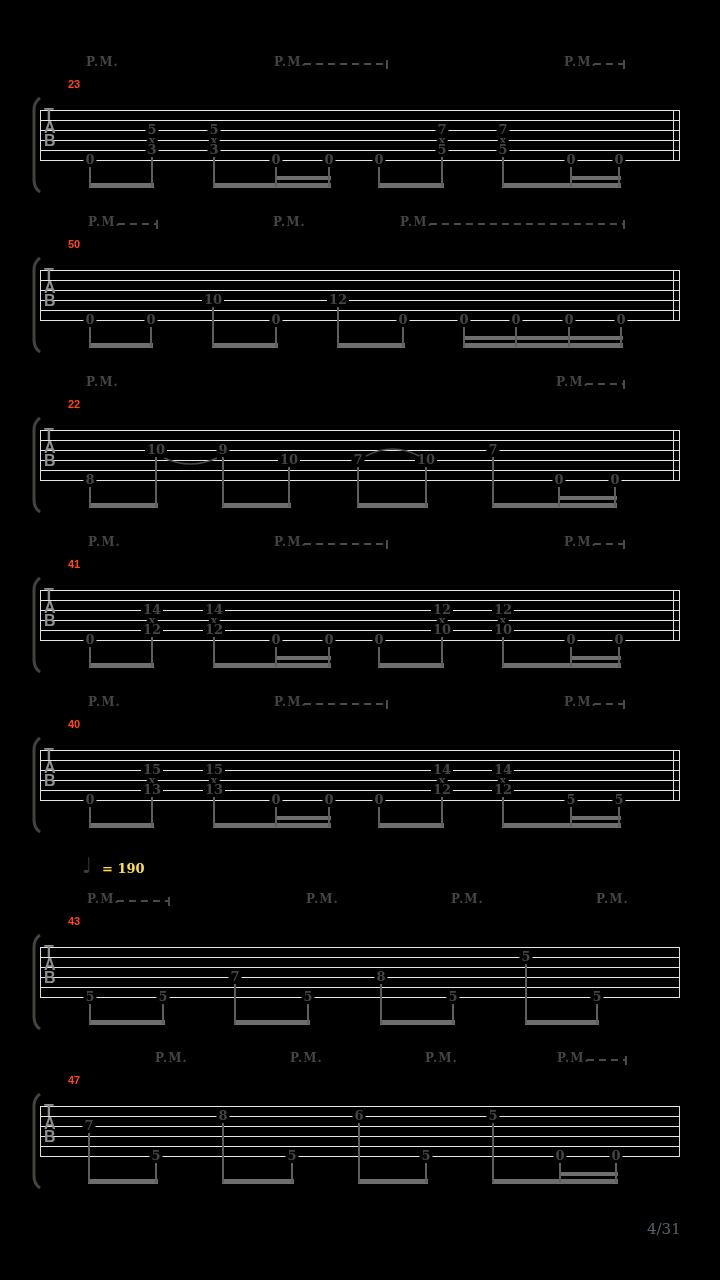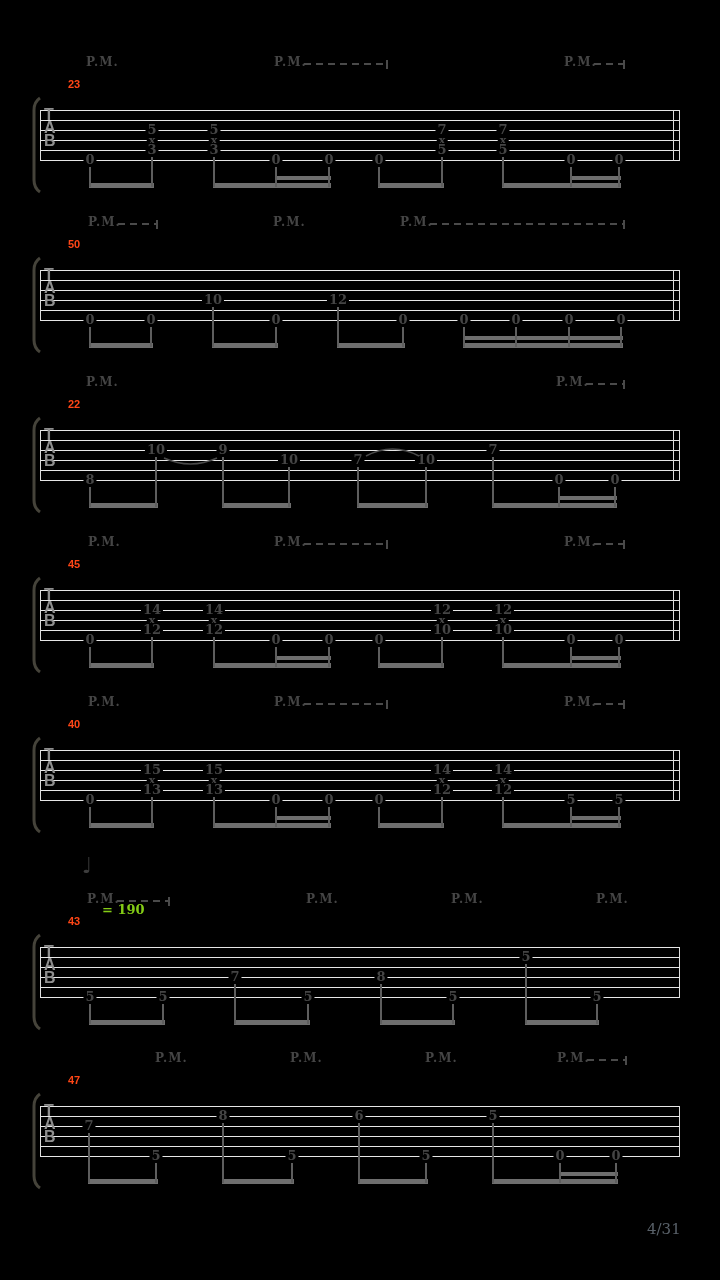--- a/index.html
+++ b/index.html
@@ -15,21 +15,21 @@
   .dead{font:700 11px "DejaVu Serif",serif;line-height:12px;}
   .stem{position:absolute;width:2px;background:#5e5e5e;}
   .beam{position:absolute;background:#6e6e6e;}
   .mnum{position:absolute;font:700 11px "Liberation Sans",sans-serif;color:#ff4616;}
   .pm{position:absolute;font:700 12px "DejaVu Serif",serif;color:#454545;letter-spacing:1px;}
   .pmdash{position:absolute;height:2px;
           background:repeating-linear-gradient(90deg,#4a4a4a 0 7px,transparent 7px 12px);}
   .pmtick{position:absolute;width:2px;height:9px;background:#4a4a4a;}
   .tempo-glyph{position:absolute;color:#3d3d3d;font-size:22px;line-height:22px;
                font-family:"DejaVu Sans",sans-serif;}
-  .tempo-text{position:absolute;font:700 13px "DejaVu Serif",serif;color:#84cc16;margin-top:41px;}
+  .tempo-text{position:absolute;font:700 13px "DejaVu Serif",serif;color:#fde047;}
   .pageind{position:absolute;font:400 15px "DejaVu Serif",serif;color:#596169;}
   svg{position:absolute;overflow:visible;}
 </style>
 </head>
 <body>
 
 <div id="page">
   <div class="pageind" style="left:647px;top:1220px;">4/31</div>
 <div class="system" style="top: 110px;">
       <svg width="20" height="110" style="left: 26px; top: -14px;">
@@ -198,21 +198,21 @@
       <div class="line" style="left: 40px; width: 640px; top: 20px; background: rgb(231, 231, 231);"></div>
       <div class="line" style="left: 40px; width: 640px; top: 30px; background: rgb(231, 231, 231);"></div>
       <div class="line" style="left: 40px; width: 640px; top: 40px; background: rgb(231, 231, 231);"></div>
       <div class="line" style="left: 40px; width: 640px; top: 50px; background: rgb(231, 231, 231);"></div>
       <div class="barline" style="left: 40px; top: 0px; height: 51px;"></div>
       <div class="barline" style="left: 673px; top: 0px; height: 51px;"></div>
       <div class="barline" style="left: 679px; top: 0px; height: 51px;"></div>
       <div class="tabletter" style="left: 44px; top: -1px;">T</div>
       <div class="tabletter" style="left: 44px; top: 12px;">A</div>
       <div class="tabletter" style="left: 44px; top: 25px;">B</div>
-      <div class="mnum" style="left: 68px; top: -32px;">45</div>
+      <div class="mnum" style="left: 68px; top: -32px;">41</div>
       <div class="pm" style="left: 88px; top: -55px;">P.M.</div>
       <div class="pm" style="left: 274px; top: -55px;">P.M.</div>
       <div class="pmdash" style="left: 304px; top: -47px; width: 82px;"></div>
       <div class="pmtick" style="left: 386px; top: -50px;"></div>
       <div class="pm" style="left: 564px; top: -55px;">P.M.</div>
       <div class="pmdash" style="left: 594px; top: -47px; width: 29px;"></div>
       <div class="pmtick" style="left: 623px; top: -50px;"></div>
       <div class="beam" style="left: 89px; top: 73px; width: 65px; height: 5px;"></div>
       <div class="beam" style="left: 213px; top: 73px; width: 118px; height: 5px;"></div>
       <div class="beam" style="left: 275px; top: 66px; width: 56px; height: 4px;"></div>

